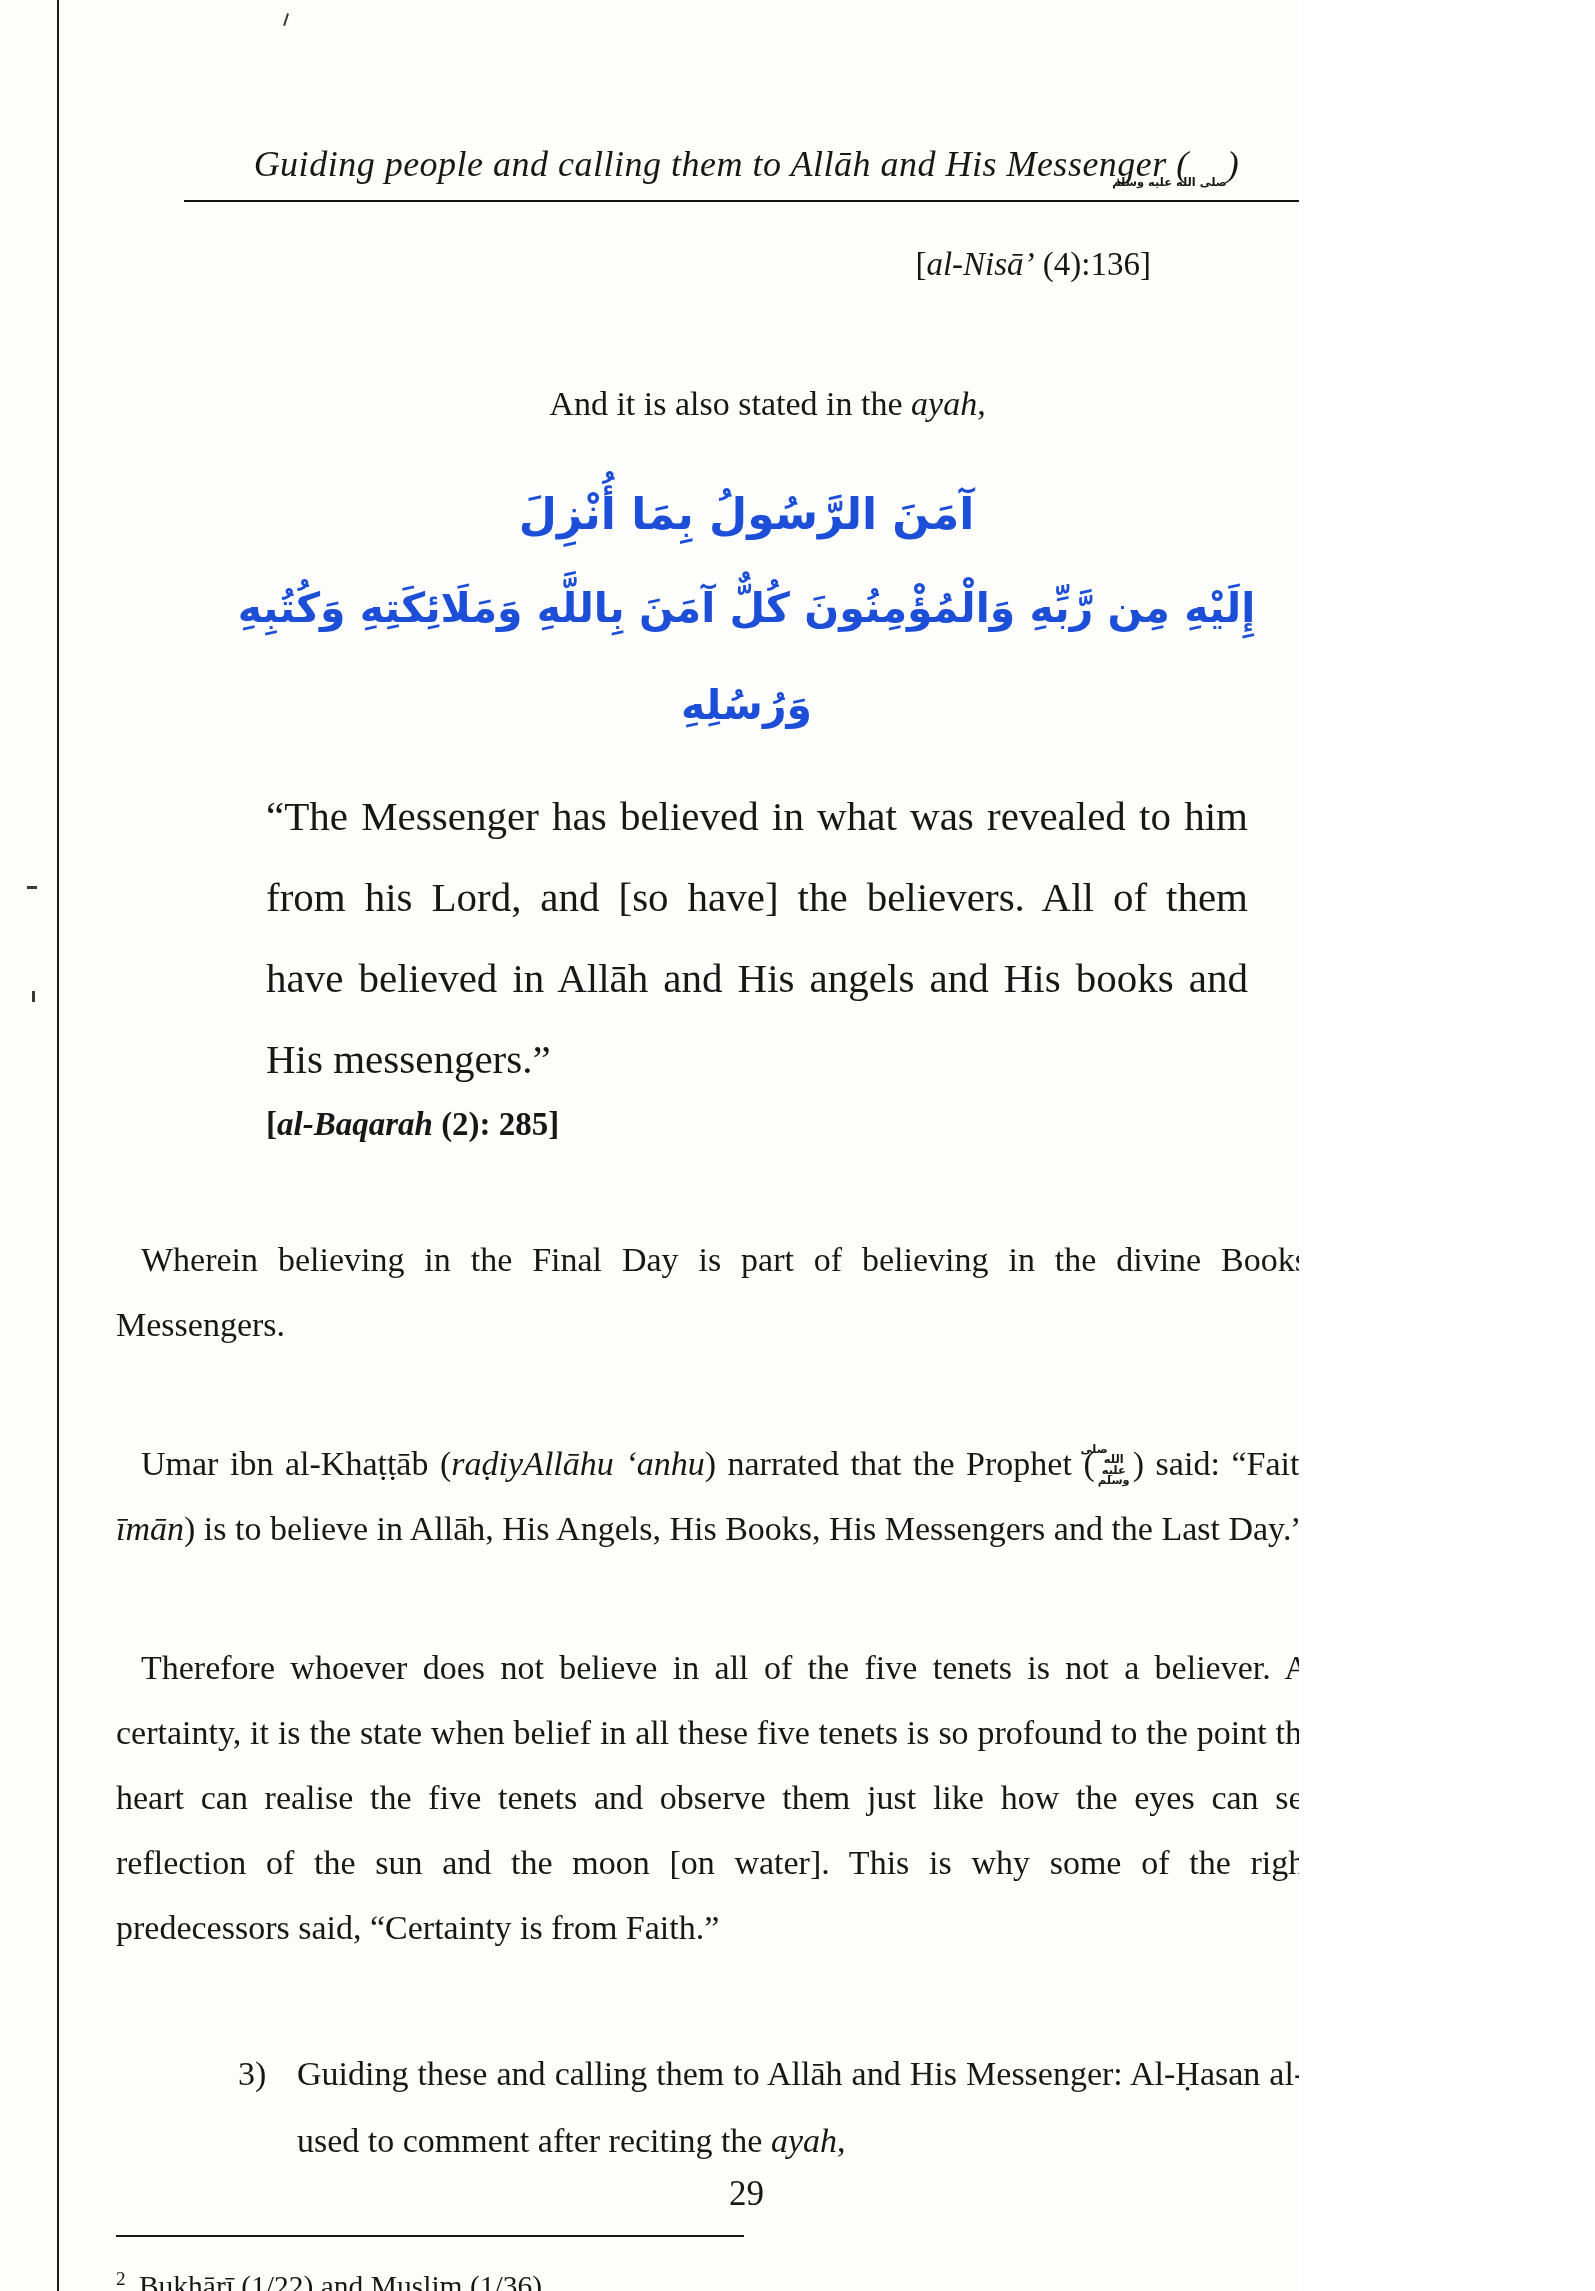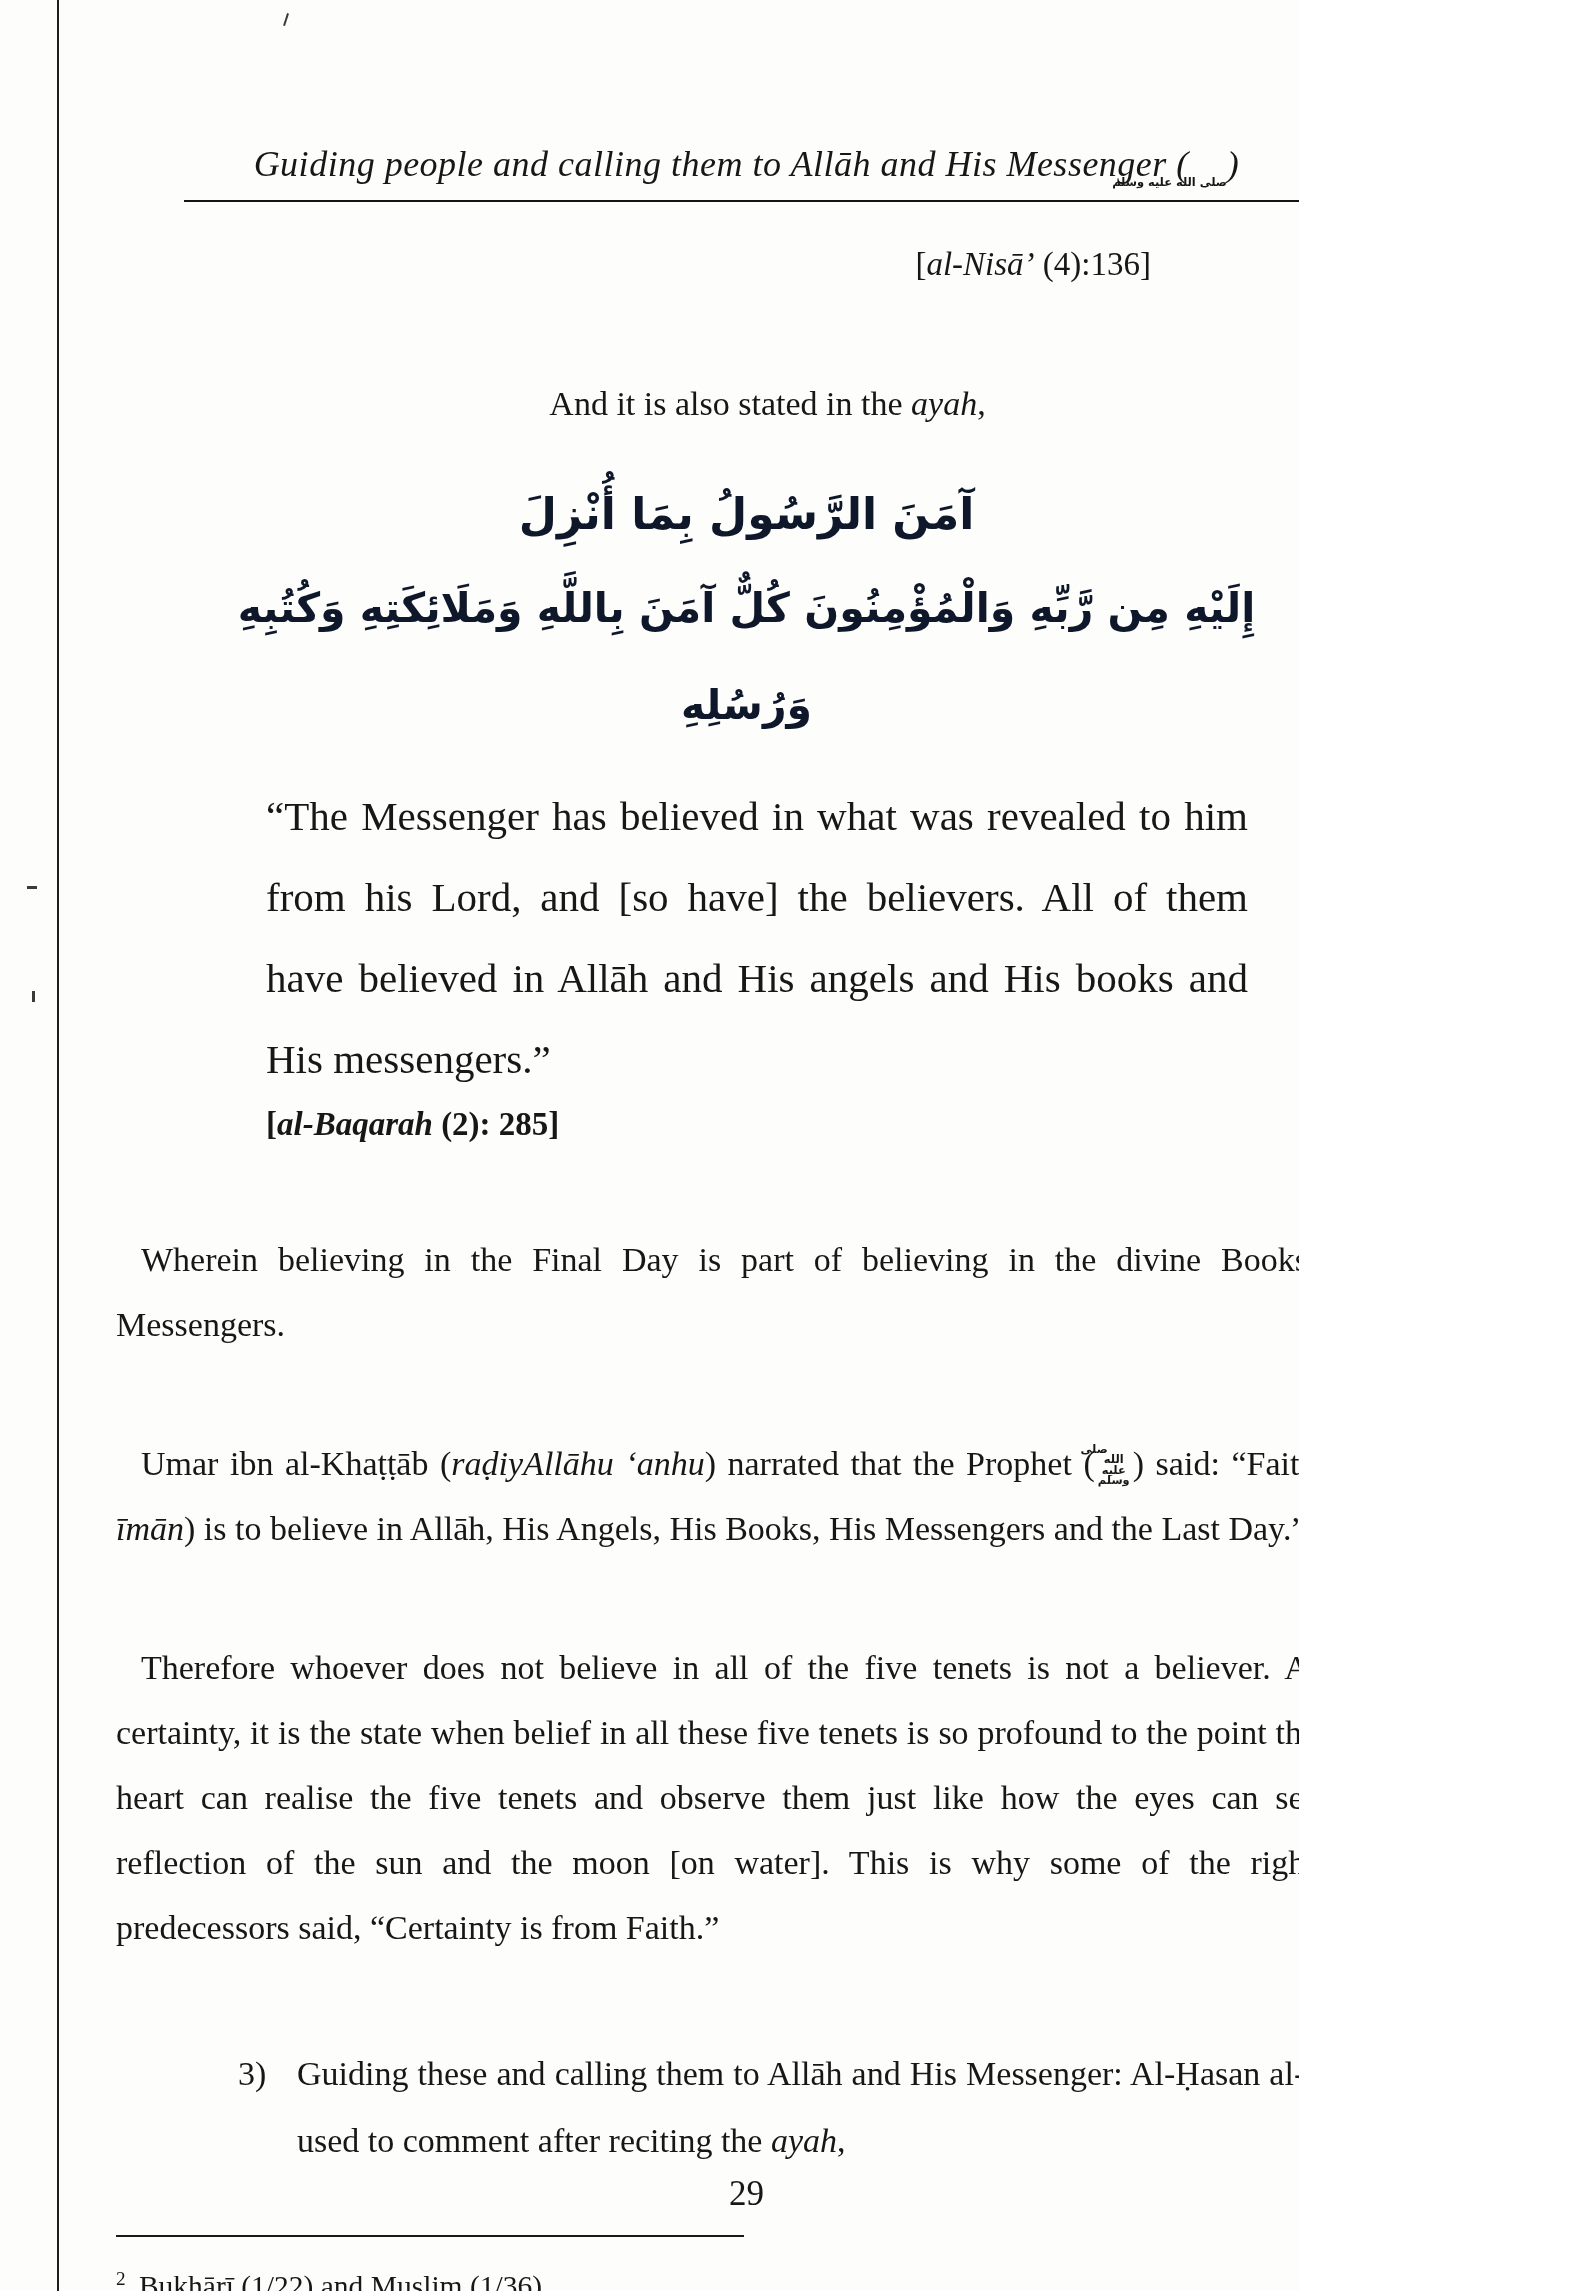--- a/index.html
+++ b/index.html
@@ -71,21 +71,21 @@
     text-indent: 42px;
     text-align: center;
   }
 
   .arabic-block {
     margin-top: 32px;
     text-align: center;
     direction: rtl;
     font-family: "DejaVu Sans", sans-serif;
     font-weight: bold;
-    color: #0f172a;
+    color: #1d4ed8;
   }
   .arabic-line1 { font-size: 44px; line-height: 91px; }
   .arabic-line2 { font-size: 41px; line-height: 99px; }
   .arabic-line3 { font-size: 41px; line-height: 95px; }
 
   .quote-block {
     margin: 23px 0 0 150px;
     width: 982px;
     font-size: 41px;
     line-height: 81px;

